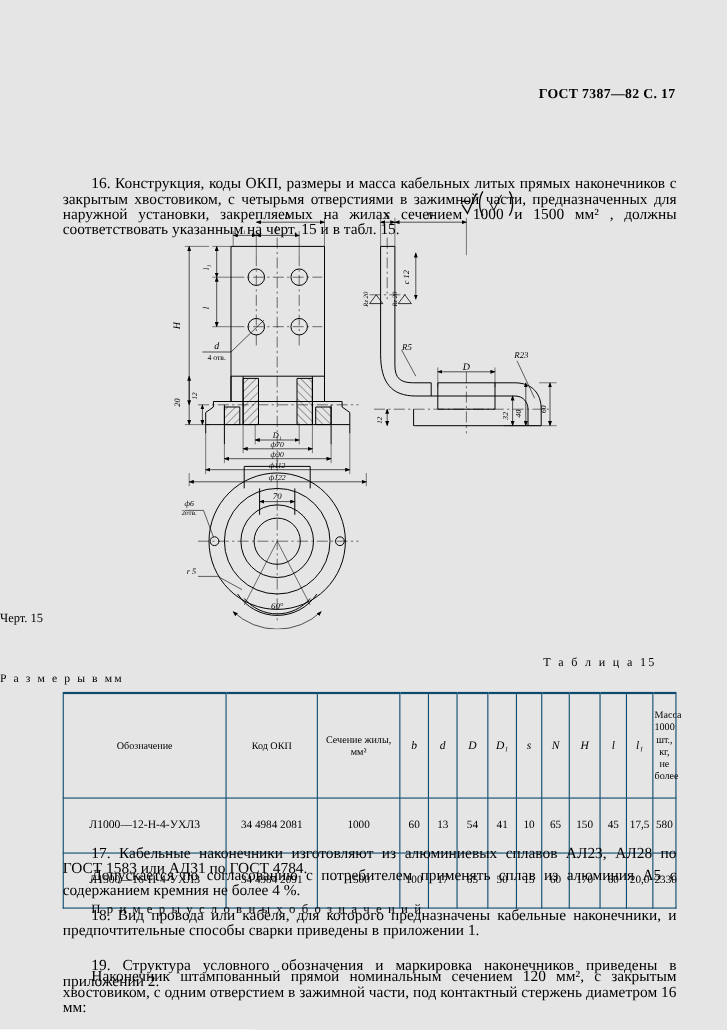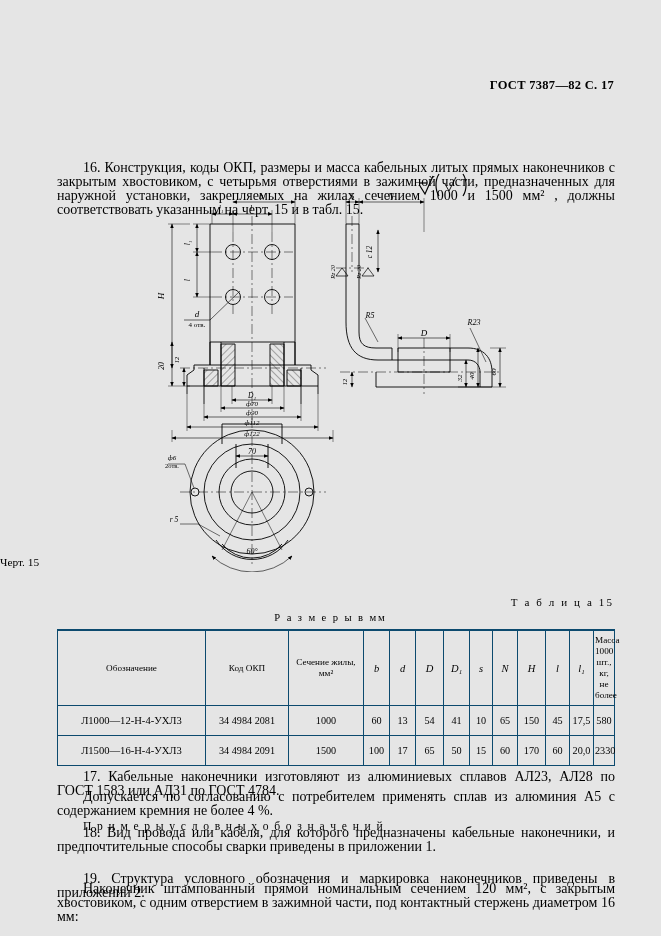--- a/index.html
+++ b/index.html
@@ -58,50 +58,49 @@
     position: absolute;
     left: 0;
     top: 556px;
     width: 661px;
     font-size: 11.4px;
   }
 
   
   .tbl-label {
     position: absolute;
-    right: 47px;
+    right: 64px;
     top: 596px;
     font-size: 11px;
     letter-spacing: 2.1px;
     white-space: nowrap;
     text-align: right;
   }
   .tbl-title {
     position: absolute;
     left: 0;
     top: 612px;
     width: 661px;
-    text-align: center;
     font-size: 10.6px;
     letter-spacing: 1.9px;
   }
   table.dims {
     position: absolute;
     left: 57px;
     top: 629px;
     width: 558px;
     border-collapse: collapse;
     font-size: 9.2px;
     table-layout: fixed;
   }
   table.dims th, table.dims td {
     border: 1px solid #0c4a6e;
     text-align: center;
     vertical-align: middle;
-    padding: 4px 1px;
+    padding: 14px 1px;
     font-weight: normal;
   }
   table.dims thead th {
     height: 46px;
     line-height: 11px;
   }
   table.dims tbody td {
     height: 21px;
     font-size: 10.2px;
   }

